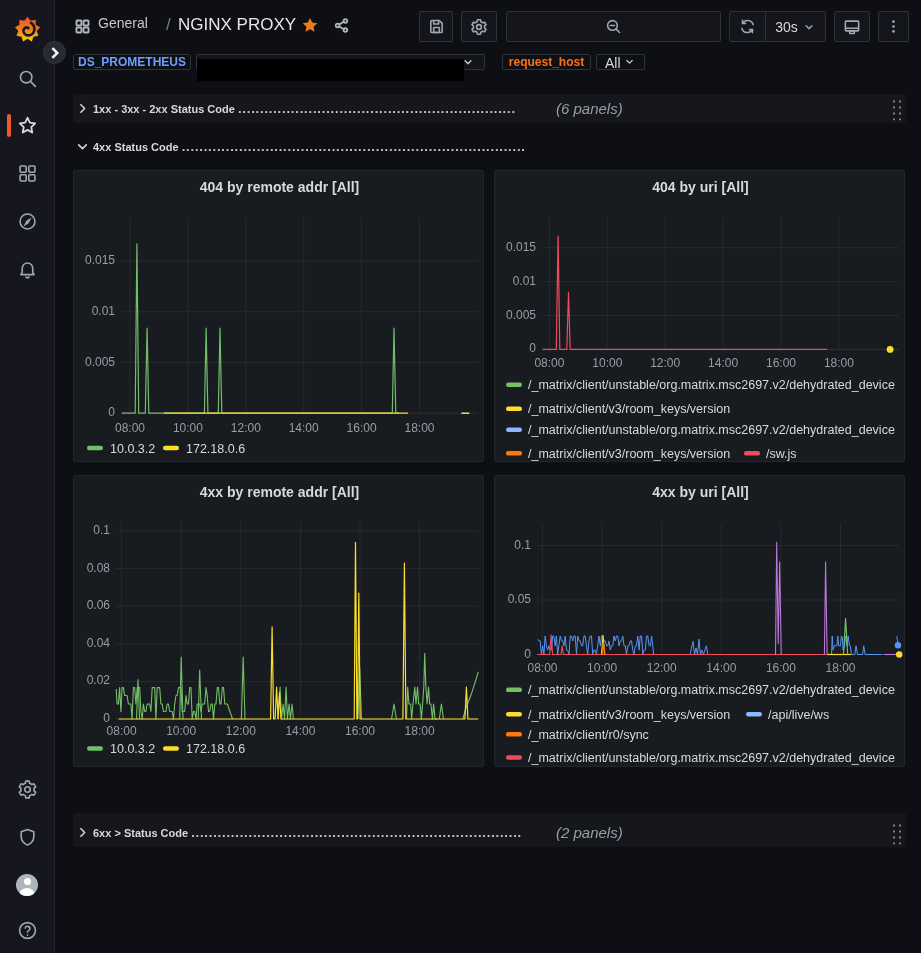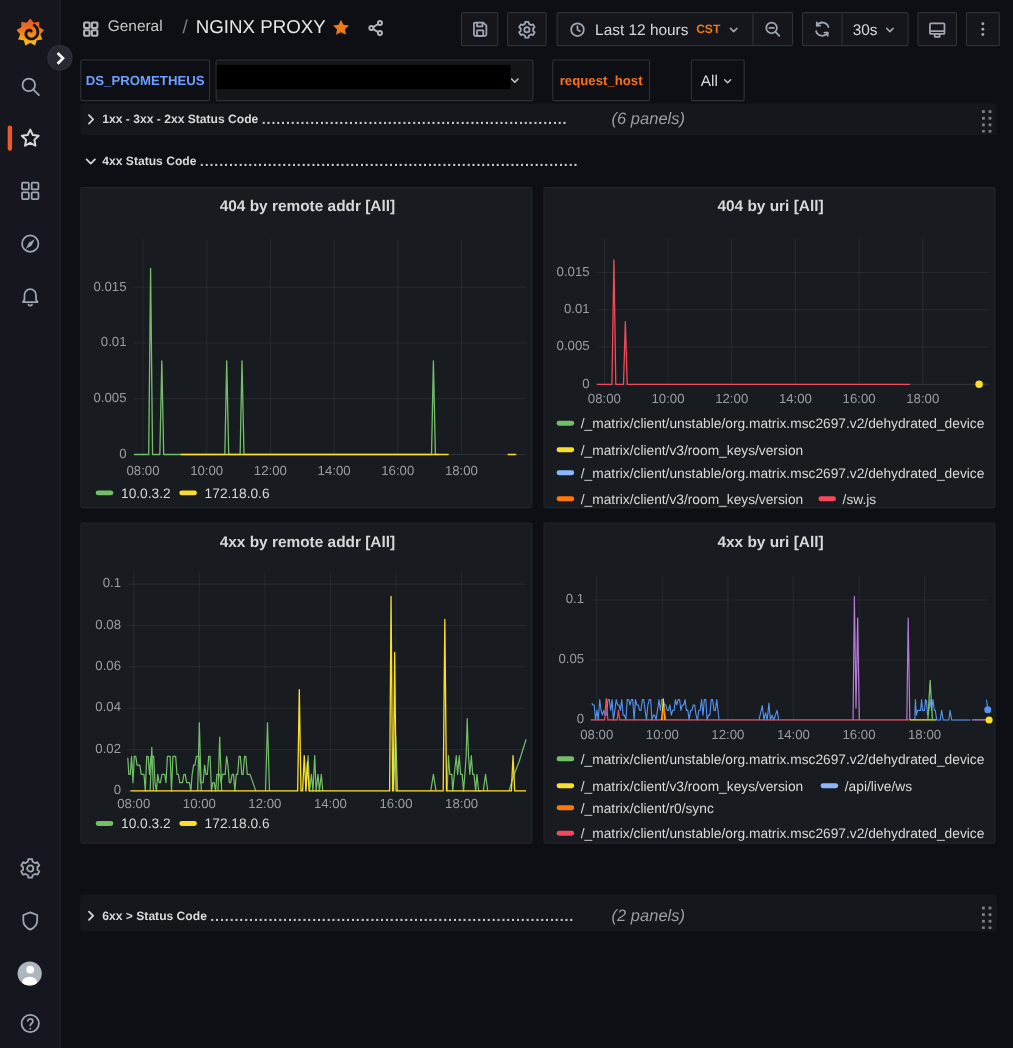--- a/index.html
+++ b/index.html
@@ -1,20 +1,20 @@
 <!DOCTYPE html>
 <html><head><meta charset="utf-8"><style>
 * { margin:0; padding:0; box-sizing:border-box; }
 html,body { width:921px; height:953px; background:#0d0f14; font-family:"Liberation Sans",sans-serif; overflow:hidden; }
 .abs { position:absolute; }
 #sidebar { position:absolute; left:0; top:0; width:55px; height:953px; background:#16171e; border-right:1px solid #23242b; }
 #topbar { position:absolute; left:56px; top:0; width:865px; height:53px; background:#0d0f14; }
 .sicon { position:absolute; left:0; width:55px; display:flex; justify-content:center; }
 .btn { position:absolute; top:11px; height:31px; background:#14161c; border:1px solid #2f3237; border-radius:2px; display:flex; align-items:center; justify-content:center; color:#d8d9da; }
-.vbox { position:absolute; top:54px; height:38px; border:1px solid #2f3237; border-radius:2px; display:flex; align-items:center; }
+.vbox { position:absolute; top:54px; height:16px; border:1px solid #2f3237; border-radius:2px; display:flex; align-items:flex-start; }
 .rowbar { position:absolute; left:73px; width:833px; height:29px; background:#16171d; border-radius:2px; display:flex; align-items:center; }
 .rowtitle { font-size:11px; font-weight:700; color:#d8d9da; white-space:nowrap; }
 .dots { font-size:13px; font-weight:700; color:rgba(216,217,218,0.9); letter-spacing:0.8px; white-space:nowrap; overflow:hidden; }
 .pcount { font-size:15px; font-style:italic; color:#9a9da4; position:absolute; left:483px; }
 .panel { position:absolute; width:411px; height:292px; background:#181b1f; border:1px solid #22252b; border-radius:2px; overflow:hidden; }
 .grip { position:absolute; right:4px; top:50%; transform:translateY(-50%); width:12px; height:23px;
   background-image:radial-gradient(circle, #7e8187 1.2px, transparent 1.3px); background-size:6px 6px; background-position:1px 1px; }
 </style></head><body>
 <div id="sidebar">
     <div class="sicon" style="top:16px;">
@@ -118,33 +118,20 @@
       <rect x="8" y="13.5" width="8" height="7" rx="0.5"></rect>
     </svg>
   </div>
 <div class="btn" style="left:461px;width:36px;">
     <svg width="18" height="18" viewBox="0 0 24 24" fill="none" stroke="#9fa7b3" stroke-width="2.13" stroke-linecap="round" stroke-linejoin="round" xmlns="http://www.w3.org/2000/svg">
       <circle cx="12" cy="12" r="3.2"></circle>
       <path d="M19.4 13.5a7.6 7.6 0 000-3l2-1.6-2-3.4-2.4.9a7.6 7.6 0 00-2.6-1.5L14 2.4h-4l-.4 2.5A7.6 7.6 0 007 6.4l-2.4-.9-2 3.4 2 1.6a7.6 7.6 0 000 3l-2 1.6 2 3.4 2.4-.9a7.6 7.6 0 002.6 1.5l.4 2.5h4l.4-2.5a7.6 7.6 0 002.6-1.5l2.4.9 2-3.4z"></path>
     </svg>
   </div>
 <div class="btn" style="left:506px;width:215px;padding:0;">
- <div style="display:flex;align-items:center;height:100%;padding:0 10px;border-right:1px solid #2f3237;">
-  <svg width="16" height="16" viewBox="0 0 24 24" fill="none" stroke="#9fa7b3" stroke-width="2.40" stroke-linecap="round" stroke-linejoin="round" xmlns="http://www.w3.org/2000/svg">
-        <circle cx="12" cy="12" r="8.6"></circle>
-        <path d="M12 7.2V12l3.4 2"></path>
-      </svg>
-      <span style="font-size:14px;color:#d8d9da;margin-left:8px;">Last 12 hours</span>
-  <span style="font-size:11px;font-weight:700;color:#eb7b18;margin-left:7px;">CST</span>
-  <span style="margin-left:5px;display:flex;">
-        <svg width="14" height="14" viewBox="0 0 24 24" fill="none" stroke="#9fa7b3" stroke-width="2.4" stroke-linecap="round" stroke-linejoin="round" xmlns="http://www.w3.org/2000/svg">
-          <path d="M7 10l5 5 5-5"></path>
-        </svg>
-      </span>
- </div>
  <div style="display:flex;align-items:center;justify-content:center;height:100%;flex:1;">
       <svg width="17" height="17" viewBox="0 0 24 24" fill="none" stroke="#9fa7b3" stroke-width="2.26" stroke-linecap="round" stroke-linejoin="round" xmlns="http://www.w3.org/2000/svg">
         <circle cx="10.5" cy="10.5" r="6.8"></circle>
         <line x1="15.4" y1="15.4" x2="20.5" y2="20.5"></line>
         <line x1="7.7" y1="10.5" x2="13.3" y2="10.5"></line>
       </svg>
     </div>
 </div>
 <div class="btn" style="left:729px;width:97px;padding:0;">
  <div style="display:flex;align-items:center;justify-content:center;height:100%;width:36px;border-right:1px solid #2f3237;">
@@ -183,21 +170,21 @@
   </div>
 <div class="vbox" style="left:196px;width:289px;background:#131519;justify-content:flex-end;padding-right:9px;">
     <svg width="14" height="14" viewBox="0 0 24 24" fill="none" stroke="#c5c8cd" stroke-width="2.4" stroke-linecap="round" stroke-linejoin="round" xmlns="http://www.w3.org/2000/svg">
       <path d="M7 10l5 5 5-5"></path>
     </svg>
   </div>
 <div class="abs" style="left:197px;top:59px;width:267px;height:22px;background:#000;"></div>
 <div class="vbox" style="left:502px;width:89px;justify-content:center;">
     <span style="font-size:12px;font-weight:700;color:#f97316;">request_host</span>
   </div>
-<div class="vbox" style="left:628px;width:49px;padding:0 8px;justify-content:space-between;">
+<div class="vbox" style="left:596px;width:49px;padding:0 8px;justify-content:space-between;">
     <span style="font-size:14px;color:#d8d9da;">All</span>
     <svg width="13" height="13" viewBox="0 0 24 24" fill="none" stroke="#c5c8cd" stroke-width="2.4" stroke-linecap="round" stroke-linejoin="round" xmlns="http://www.w3.org/2000/svg">
       <path d="M7 10l5 5 5-5"></path>
     </svg>
   </div>
 <div class="rowbar" style="top:94px;">
     <span style="margin-left:3px;display:flex;">
       <svg width="13" height="13" viewBox="0 0 24 24" fill="none" stroke="#d0d1d3" stroke-width="3" stroke-linecap="round" stroke-linejoin="round" xmlns="http://www.w3.org/2000/svg">
         <path d="M9 5l7 7-7 7"></path>
       </svg>

